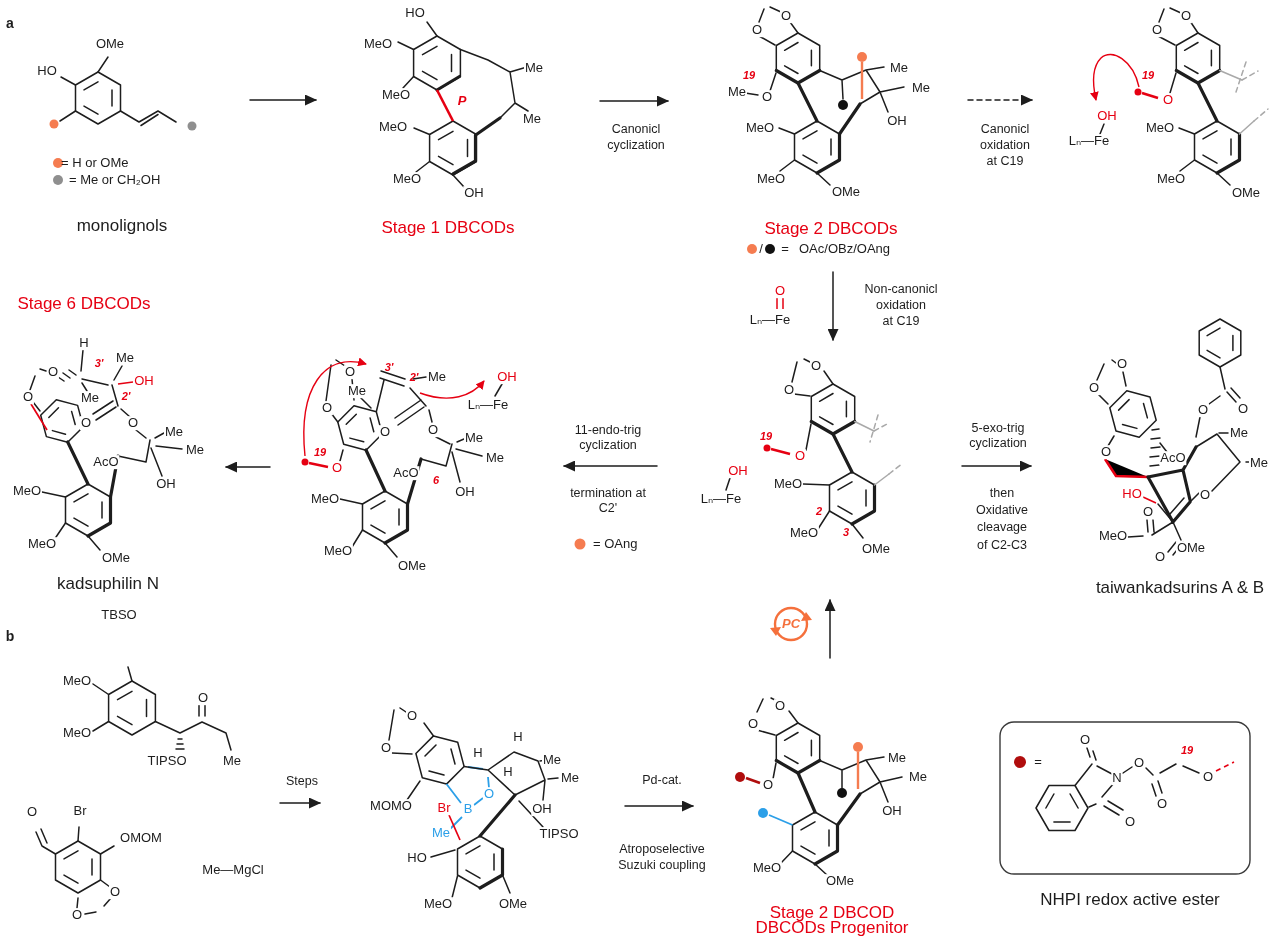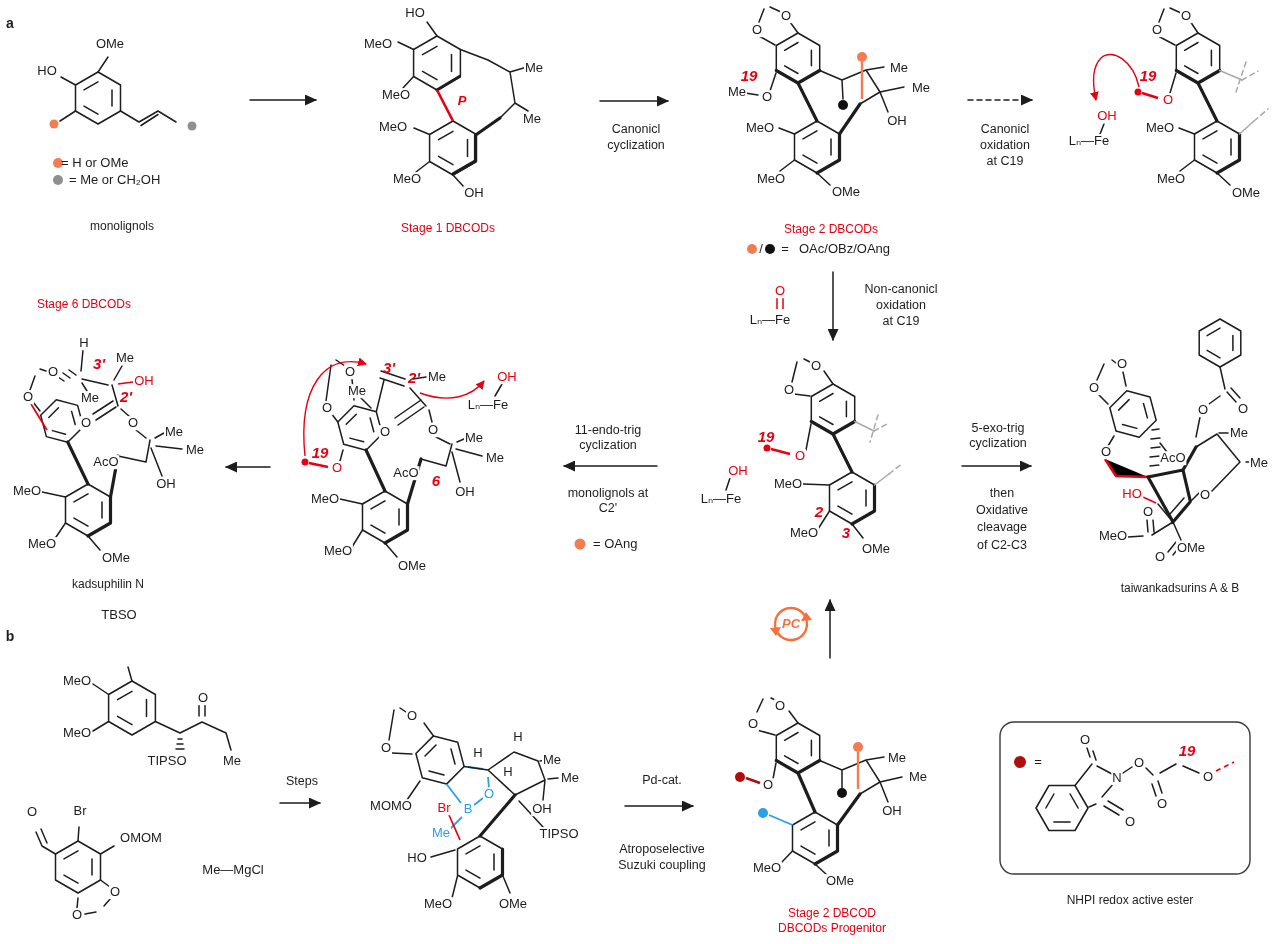--- a/index.html
+++ b/index.html
@@ -15,22 +15,22 @@
   .or{stroke:#f57c50;stroke-width:2.4;}
   .bl{stroke:#2b9fe8;stroke-width:1.8;}
   .dr{stroke:#b00d0d;stroke-width:2.8;}
   .t{position:absolute;transform:translate(-50%,-50%);font-size:13px;color:#1d1d1d;
      background:#fff;padding:0 1px;white-space:nowrap;line-height:1.05;}
   .tl{position:absolute;transform:translate(0,-50%);font-size:13px;color:#1d1d1d;
      background:#fff;padding:0 1px;white-space:nowrap;line-height:1.05;}
   .nobg{background:transparent;}
   .cr{color:#e60012;}
   .cb{color:#2b9fe8;}
-  .lo{font-size:15px;font-style:italic;font-weight:700;color:#e60012;background:transparent;}
-  .cap{font-size:12px;background:transparent;}
+  .lo{font-size:11px;font-style:italic;font-weight:700;color:#e60012;background:transparent;}
+  .cap{font-size:17px;background:transparent;}
   .capr{color:#e60012;}
   .arw{font-size:12.5px;background:transparent;}
   .pl{font-weight:700;font-size:14px;background:transparent;}
   .pc{color:#f5703c;font-style:italic;font-weight:700;font-size:13px;background:transparent;}
 </style>
 </head>
 <body>
 
 <div id="fig">
 
@@ -402,21 +402,21 @@
 <span class="t cr" style="left:1132px;top:494px">HO</span>
 <span class="t" style="left:1205px;top:495px">O</span>
 <span class="t" style="left:1148px;top:512px">O</span>
 <span class="t" style="left:1113px;top:536px">MeO</span>
 <span class="t" style="left:1160px;top:557px">O</span>
 <span class="t" style="left:1191px;top:548px">OMe</span>
 <span class="t cap" style="left:1180px;top:588px">taiwankadsurins A &amp; B</span>
 
 <span class="t arw" style="left:608px;top:431px">11-endo-trig</span>
 <span class="t arw" style="left:608px;top:446px">cyclization</span>
-<span class="t arw" style="left:608px;top:494px">monolignols at</span>
+<span class="t arw" style="left:608px;top:494px">termination at</span>
 <span class="t arw" style="left:608px;top:509px">C2'</span>
 <span class="tl nobg" style="left:592px;top:544px">= OAng</span>
 
 <span class="t lo" style="left:389px;top:368px">3'</span>
 <span class="t lo" style="left:414px;top:378px">2'</span>
 <span class="t" style="left:437px;top:377px">Me</span>
 <span class="t" style="left:357px;top:391px">Me</span>
 <span class="t" style="left:350px;top:372px">O</span>
 <span class="t" style="left:327px;top:408px">O</span>
 <span class="t cr" style="left:507px;top:377px">OH</span>

